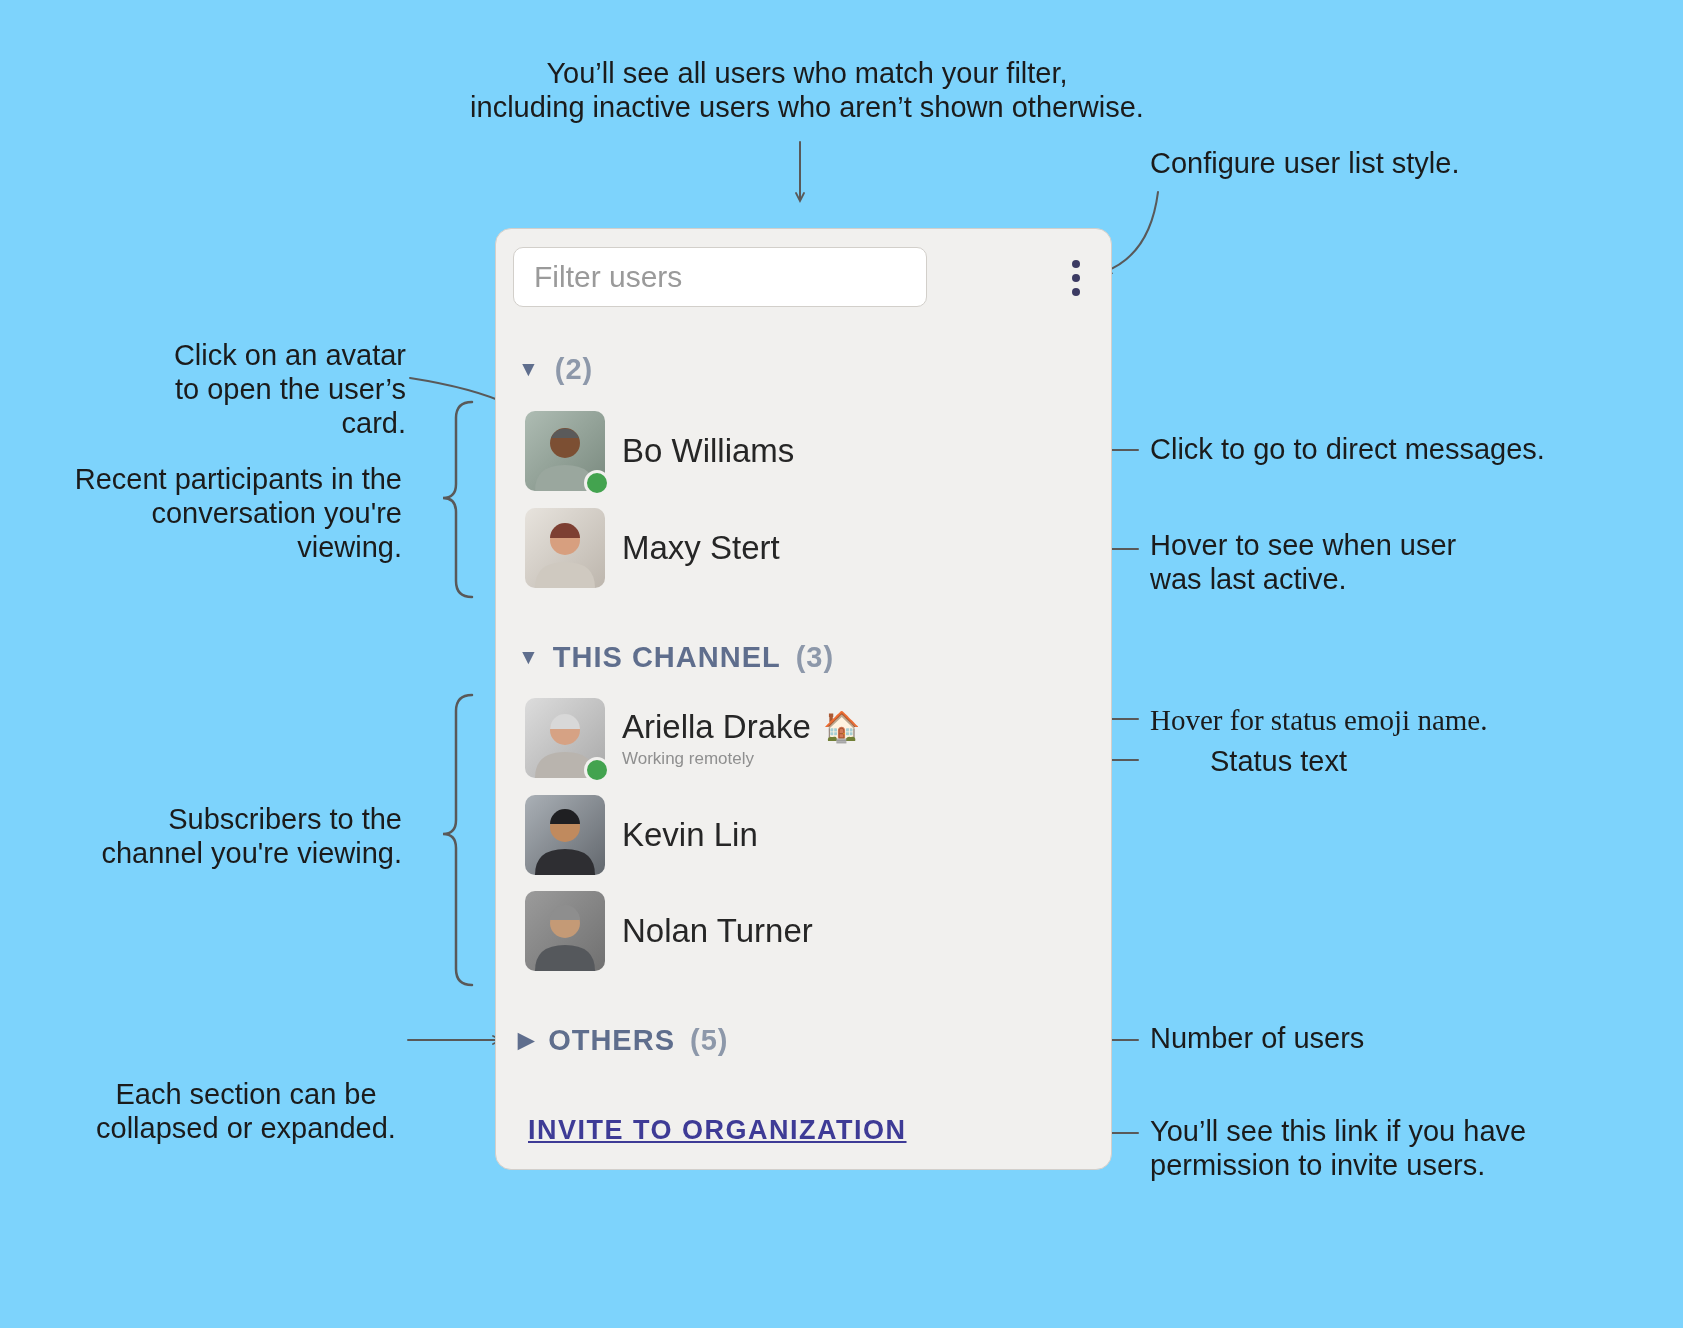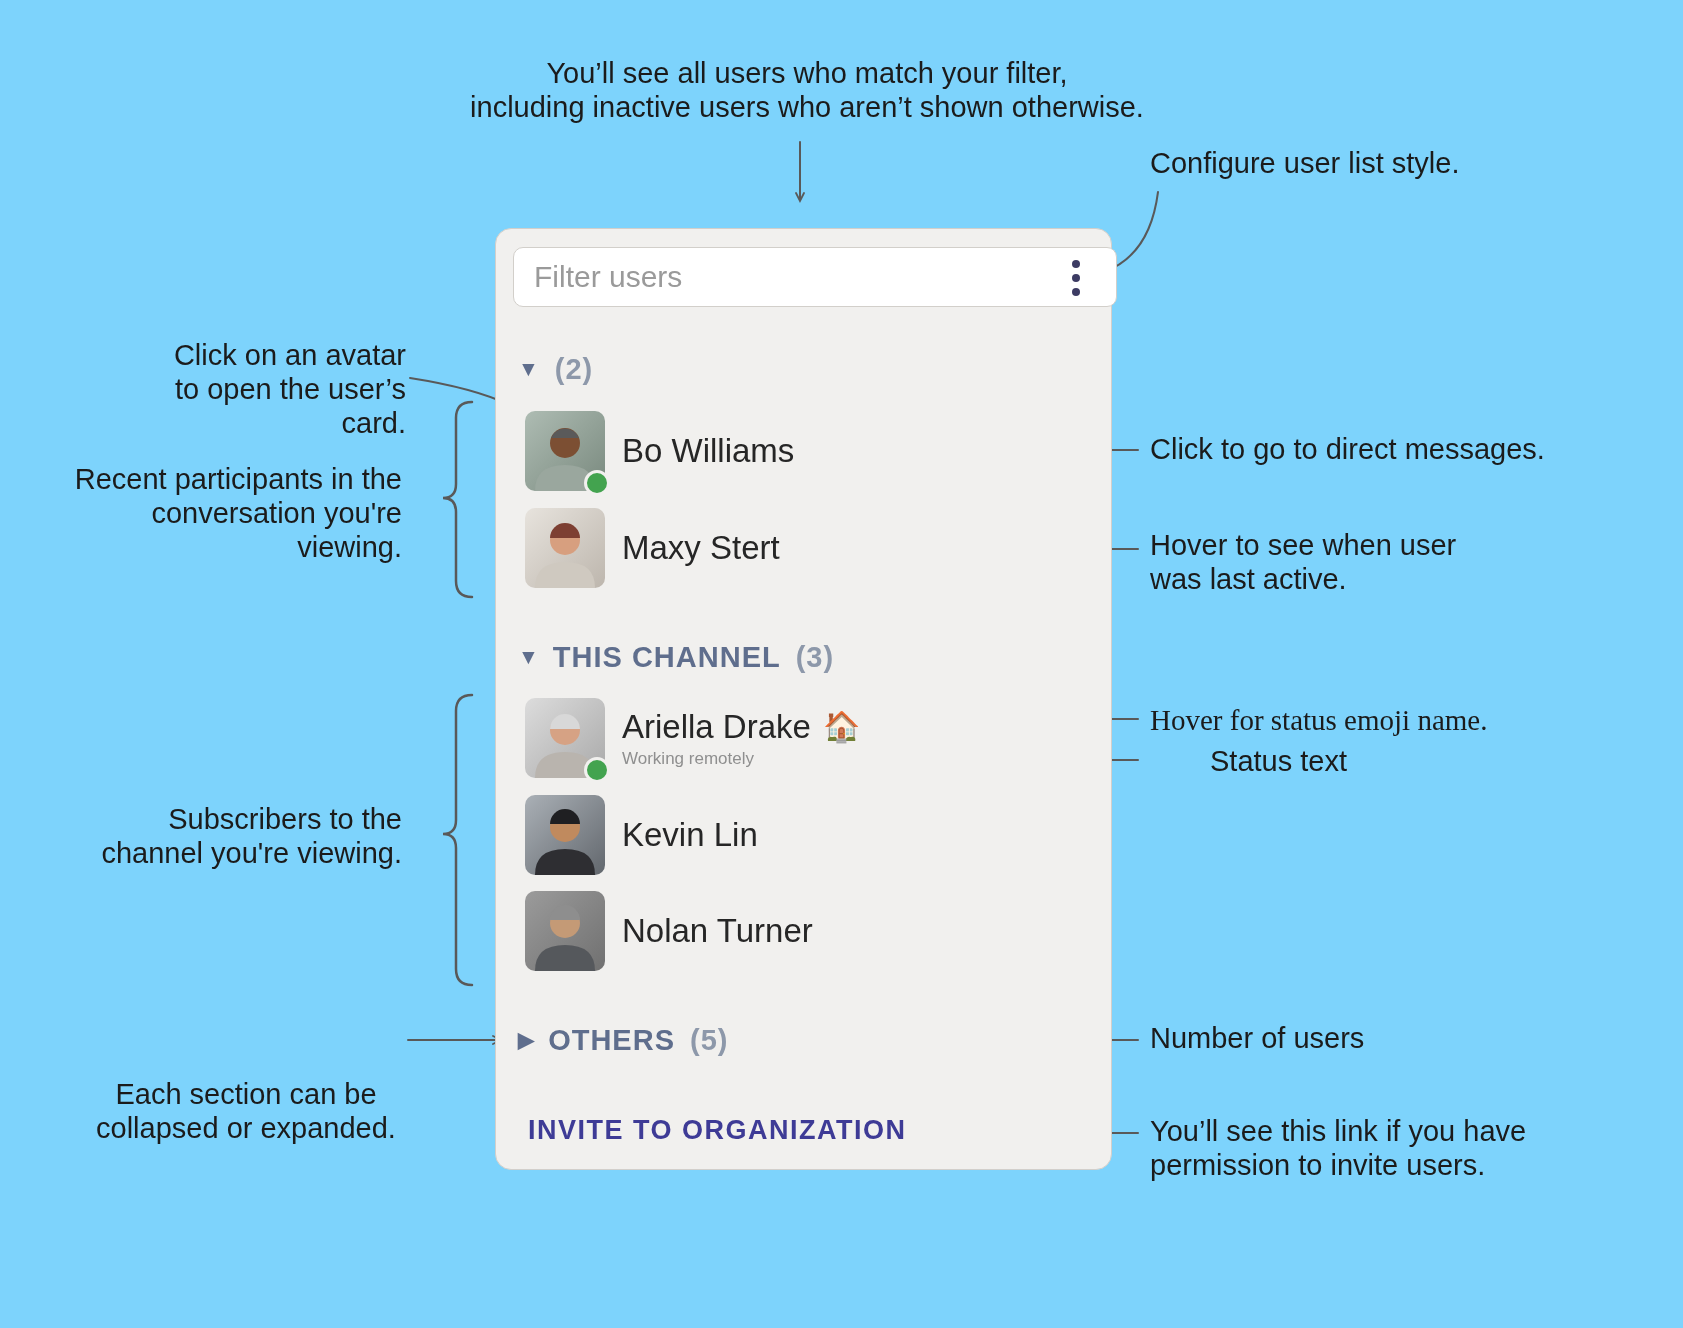--- a/index.html
+++ b/index.html
@@ -11,21 +11,21 @@
   .ra { text-align:right; }
   .ca { text-align:center; }
 
   
   .overlay { position:absolute; left:0; top:0; width:1683px; height:1328px; pointer-events:none; }
 
   
   .panel { position:absolute; left:495px; top:228px; width:617px; height:942px;
            background:#f1f0ee; border:1px solid #d2cfcb; border-radius:16px; }
 
-  .filter-input { position:absolute; left:17px; top:18px; width:604px; height:60px;
+  .filter-input { position:absolute; left:17px; top:18px; width:414px; height:60px;
     background:#ffffff; border:1.5px solid #d2cfca; border-radius:10px;
     font-family:"Liberation Sans", sans-serif; font-size:30px; color:#333; padding:4px 20px; outline:none; }
   .filter-input::placeholder { color:#9a9a9a; }
 
   .kebab { position:absolute; left:567px; top:26px; width:26px; height:46px;
     display:flex; flex-direction:column; align-items:center; justify-content:center; gap:6px; cursor:pointer; }
   .kebab span { width:8px; height:8px; border-radius:50%; background:#3c3b63; }
 
   .section-header { position:absolute; left:22px; display:flex; align-items:center; gap:13px;
     font-weight:bold; font-size:29px; letter-spacing:1px; color:#5f6e8d; cursor:pointer; }
@@ -49,21 +49,21 @@
   .av-maxy { background:linear-gradient(135deg,#e7e3dd,#bdb6ad); }
   .av-maxy .skin{fill:#d79f7f} .av-maxy .shirt{fill:#cfc9c0} .av-maxy .hair{fill:#7d3f32}
   .av-ariella { background:linear-gradient(135deg,#dcdcdc,#a9a9a9); }
   .av-ariella .skin{fill:#d6a284} .av-ariella .shirt{fill:#b9b4ae} .av-ariella .hair{fill:#d8d8d8}
   .av-kevin { background:linear-gradient(135deg,#aab0b6,#62676d); }
   .av-kevin .skin{fill:#c08a5e} .av-kevin .shirt{fill:#2e2e32} .av-kevin .hair{fill:#1f1f22}
   .av-nolan { background:linear-gradient(135deg,#9b9b9b,#707070); }
   .av-nolan .skin{fill:#c49a76} .av-nolan .shirt{fill:#55585c} .av-nolan .hair{fill:#8e8e8e}
 
   .invite-link { position:absolute; left:32px; top:886px; font-size:27px; font-weight:bold;
-    letter-spacing:1.5px; color:#3e3b96; cursor:pointer; }
+    letter-spacing:1.5px; color:#3e3b96; cursor:pointer;text-decoration:underline; }
 </style>
 </head>
 <body>
 
 <div class="canvas">
 
   <svg class="overlay" viewBox="0 0 1683 1328">
     <defs>
       <marker id="ah" markerWidth="12" markerHeight="12" refX="8" refY="5" orient="auto" markerUnits="userSpaceOnUse">
         <path d="M1 1 L9 5 L1 9" fill="none" stroke="#595959" stroke-width="1.8" stroke-linecap="round"></path>

